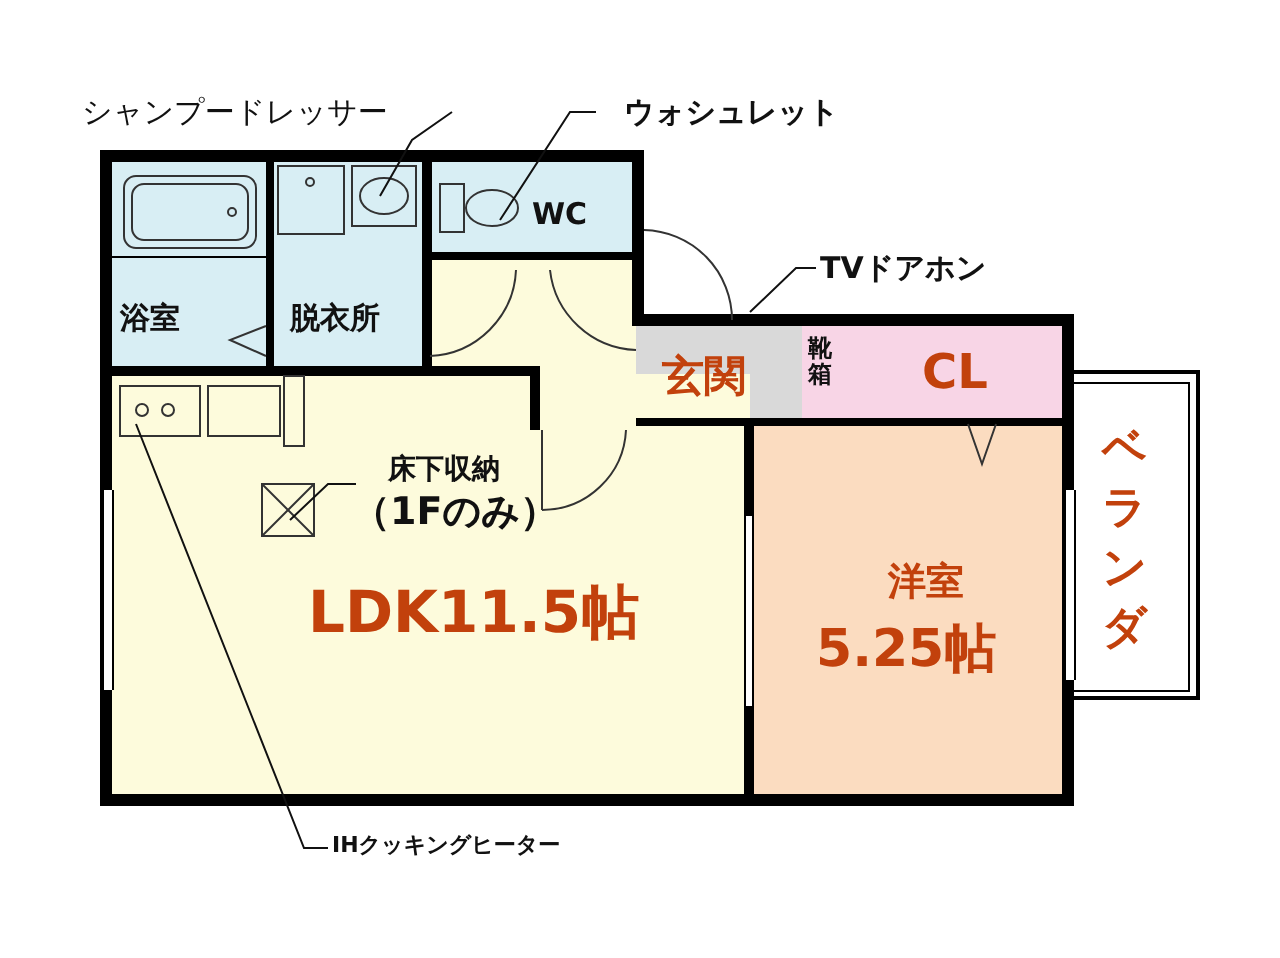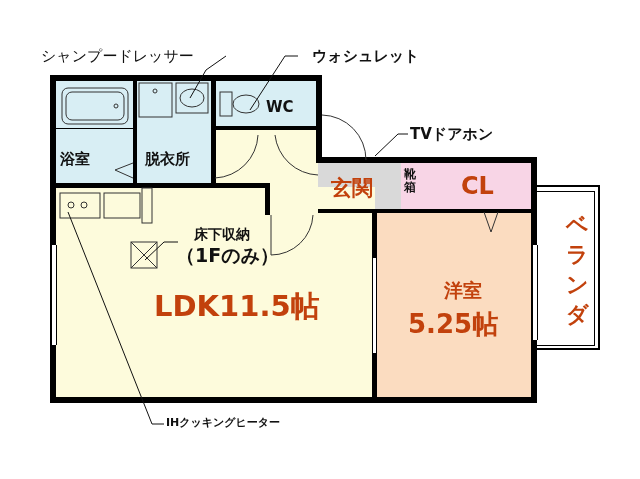--- a/index.html
+++ b/index.html
@@ -91,20 +91,20 @@
 
 <div class="lbl" style="left:60px;top:150px;font-size:15px;">浴室</div>
 <div class="lbl" style="left:145px;top:150px;font-size:15px;">脱衣所</div>
 <div class="lbl" style="left:266px;top:98px;font-size:15px;">WC</div>
 <div class="big" style="left:331px;top:174px;font-size:21px;">玄関</div>
 <div class="lbl" style="left:404px;top:168px;font-size:12px;line-height:13px;width:20px;white-space:normal;word-break:break-all;">靴箱</div>
 <div class="big" style="left:461px;top:172px;font-size:24px;">CL</div>
 <div class="big" style="left:130px;top:287px;font-size:29px;margin-left:24px;">LDK11.5帖</div>
 <div class="big" style="left:444px;top:278px;font-size:19px;">洋室</div>
 <div class="big" style="left:408px;top:307px;font-size:26px;">5.25帖</div>
-<div class="big" style="left:551px;top:210px;font-size:22px;width:26px;line-height:30px;white-space:normal;word-break:break-all;margin-left:15px;">ベランダ</div>
+<div class="big" style="left:551px;top:210px;font-size:22px;width:26px;line-height:30px;white-space:normal;word-break:break-all;">ベランダ</div>
 
 <div class="lbl" style="left:41px;top:47px;font-size:15px;font-weight:normal;">シャンプードレッサー</div>
 <div class="lbl" style="left:312px;top:47px;font-size:15px;">ウォシュレット</div>
 <div class="lbl" style="left:410px;top:125px;font-size:15px;">TVドアホン</div>
 <div class="lbl" style="left:184px;top:226px;font-size:14px;margin-left:10px;">床下収納</div>
 <div class="lbl" style="left:176px;top:243px;font-size:19px;">（1Fのみ）</div>
 <div class="lbl" style="left:166px;top:415px;font-size:11px;">IHクッキングヒーター</div>
 
 </body></html>

